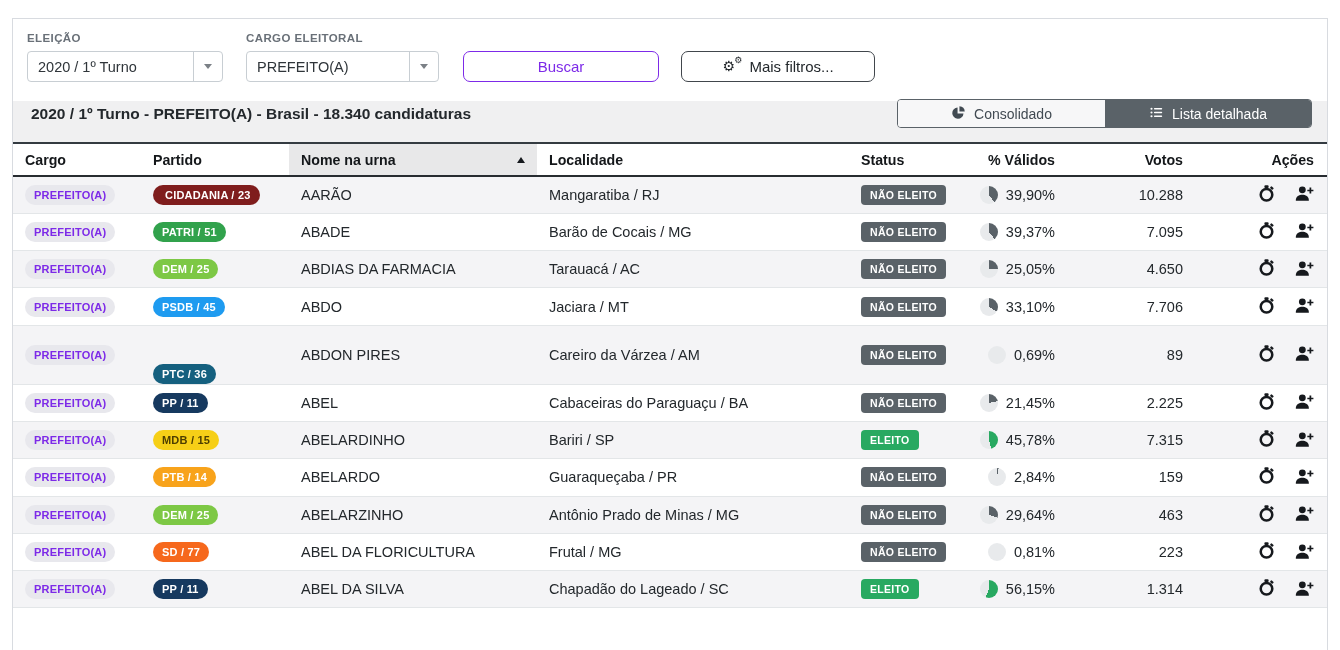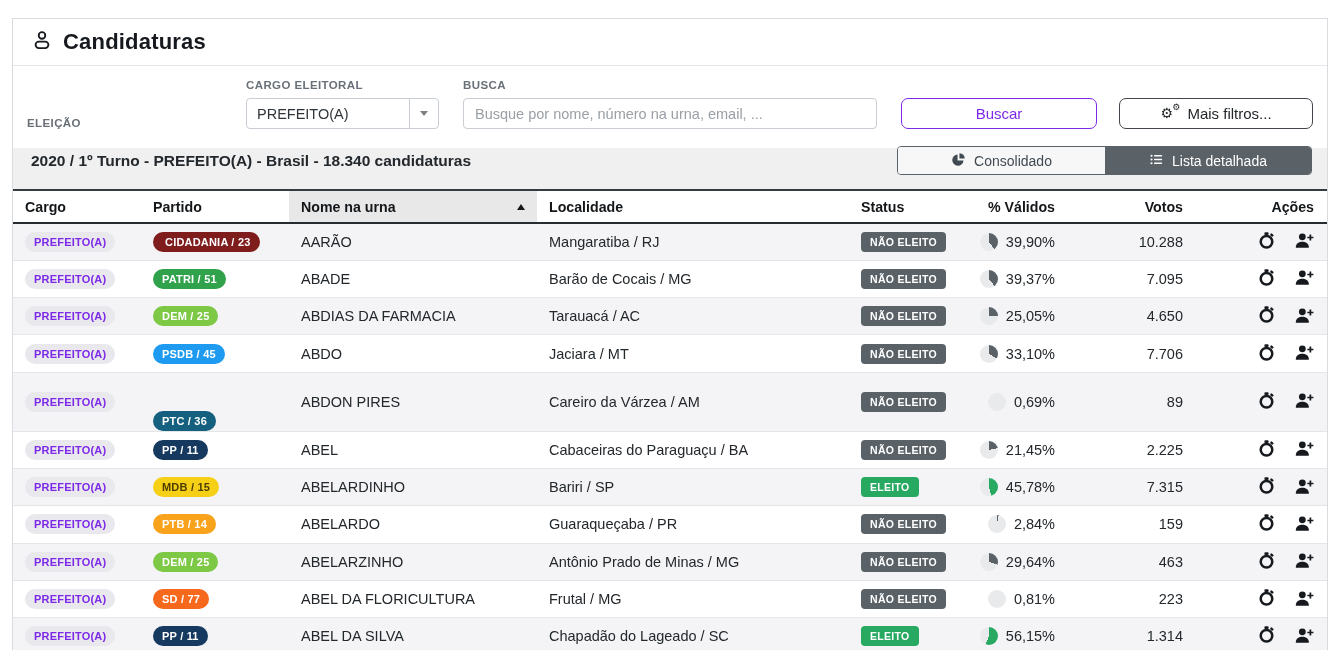--- a/index.html
+++ b/index.html
@@ -64,46 +64,39 @@
   td.pct .wrap { display:flex; align-items:center; justify-content:flex-end; gap:8px; }
   .pie { width:18px; height:18px; border-radius:50%; flex:0 0 18px; }
   .action-btn { background:none; border:none; cursor:pointer; padding:0; margin-left:14px; vertical-align:middle; }
   tr.partial td { height:40px; background:#fff; }
 </style>
 </head>
 <body>
 
 <div class="card">
 
-  <div class="card-header">
-    <span>
-      <svg width="22" height="22" viewBox="0 0 24 24" fill="none" stroke="#16191d" stroke-width="2">
-        <circle cx="12" cy="7" r="3.6"></circle>
-        <rect x="5" y="13.8" width="14" height="7" rx="3.5"></rect>
-      </svg>
-    </span>
-    <h1>Candidaturas</h1>
-  </div>
 
   <div class="filters">
     <div class="fgroup" style="width:196px;">
       <span class="flabel">ELEIÇÃO</span>
+      <div class="select">
+        <span class="val">2020 / 1º Turno</span>
+        <span class="caretbox">
+            <span class="caret"></span>
+          </span>
+      </div>
     </div>
     <div class="fgroup" style="width:193px; margin-left:23px;">
       <span class="flabel">CARGO ELEITORAL</span>
       <div class="select">
         <span class="val">PREFEITO(A)</span>
         <span class="caretbox">
             <span class="caret"></span>
           </span>
       </div>
-    </div>
-    <div class="fgroup" style="margin-left:24px;">
-      <span class="flabel">BUSCA</span>
-      <input class="search-input" type="text" placeholder="Busque por nome, número na urna, email, ..." style="">
     </div>
     <button class="btn btn-buscar">Buscar</button>
     <button class="btn btn-filtros">
       <span class="gears">
           <span class="g1">⚙</span>
           <span class="g2">⚙</span>
         </span>
       <span>Mais filtros...</span>
     </button>
   </div>

